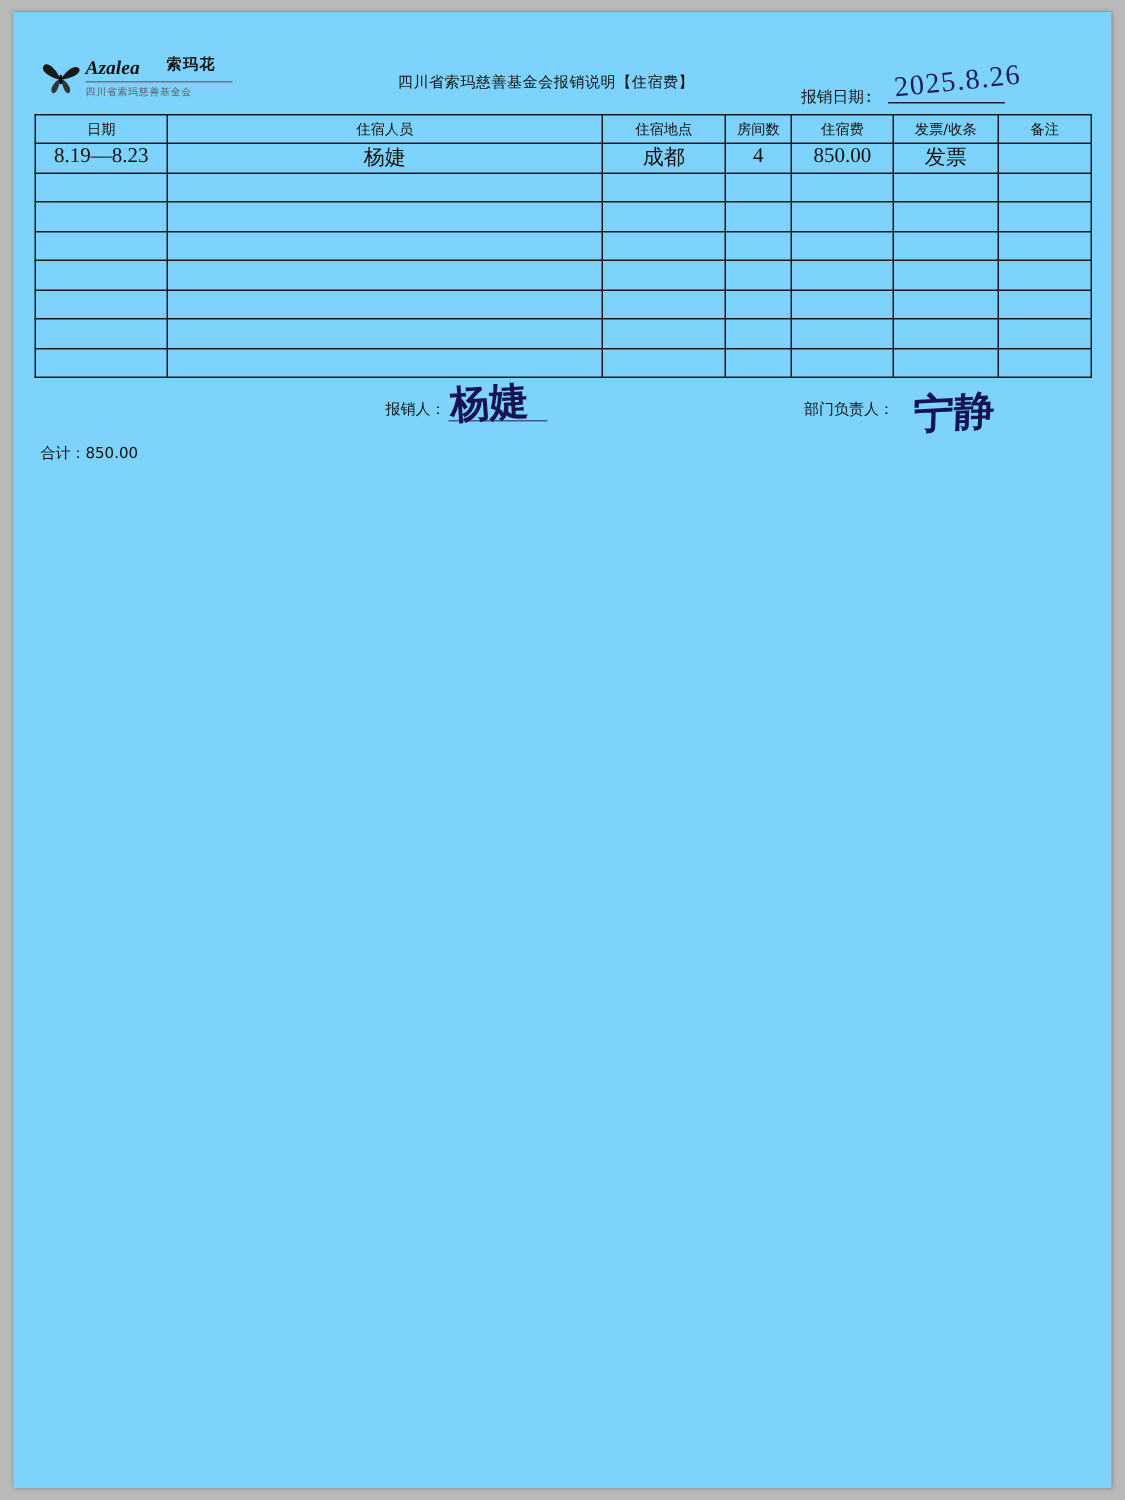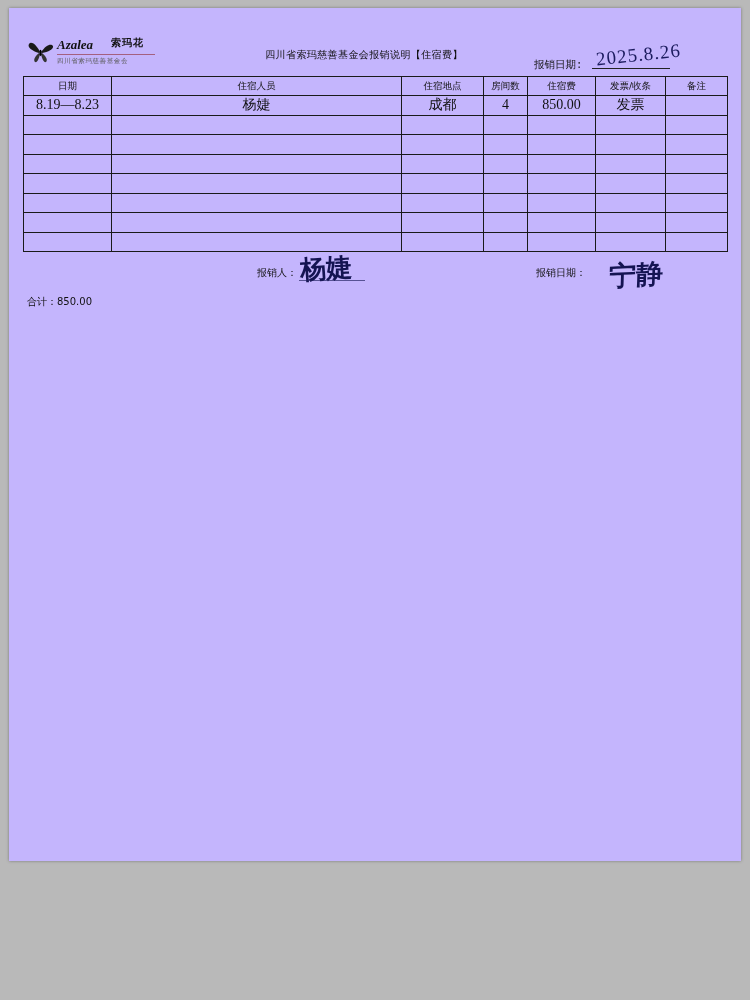--- a/index.html
+++ b/index.html
@@ -11,22 +11,22 @@
     width: 750px;
     height: 1000px;
     overflow: hidden;
     font-family: "Liberation Serif", serif;
   }
   .page {
     position: absolute;
     left: 9px;
     top: 8px;
     width: 732px;
-    height: 853px;
-    background: #c4b5fd;
+    height: 984px;
+    background: #7dd3fc;
     box-shadow: 0 0 3px rgba(0,0,0,0.35);
   }
   .sheet {
     position: absolute;
     left: 0;
     top: 0;
     width: 732px;
     height: 984px;
   }
 
@@ -347,17 +347,17 @@
           <td></td>
           <td></td>
         </tr>
       </tbody>
     </table>
 
     <div class="total">合计：850.00</div>
     <div class="sig1-label">报销人：</div>
     <div class="sig1-hand">杨婕</div>
     <div class="sig-underline-1"></div>
-    <div class="sig2-label">报销日期：</div>
+    <div class="sig2-label">部门负责人：</div>
     <div class="sig2-hand">宁静</div>
 
   </div>
 </div>
 
 </body></html>

